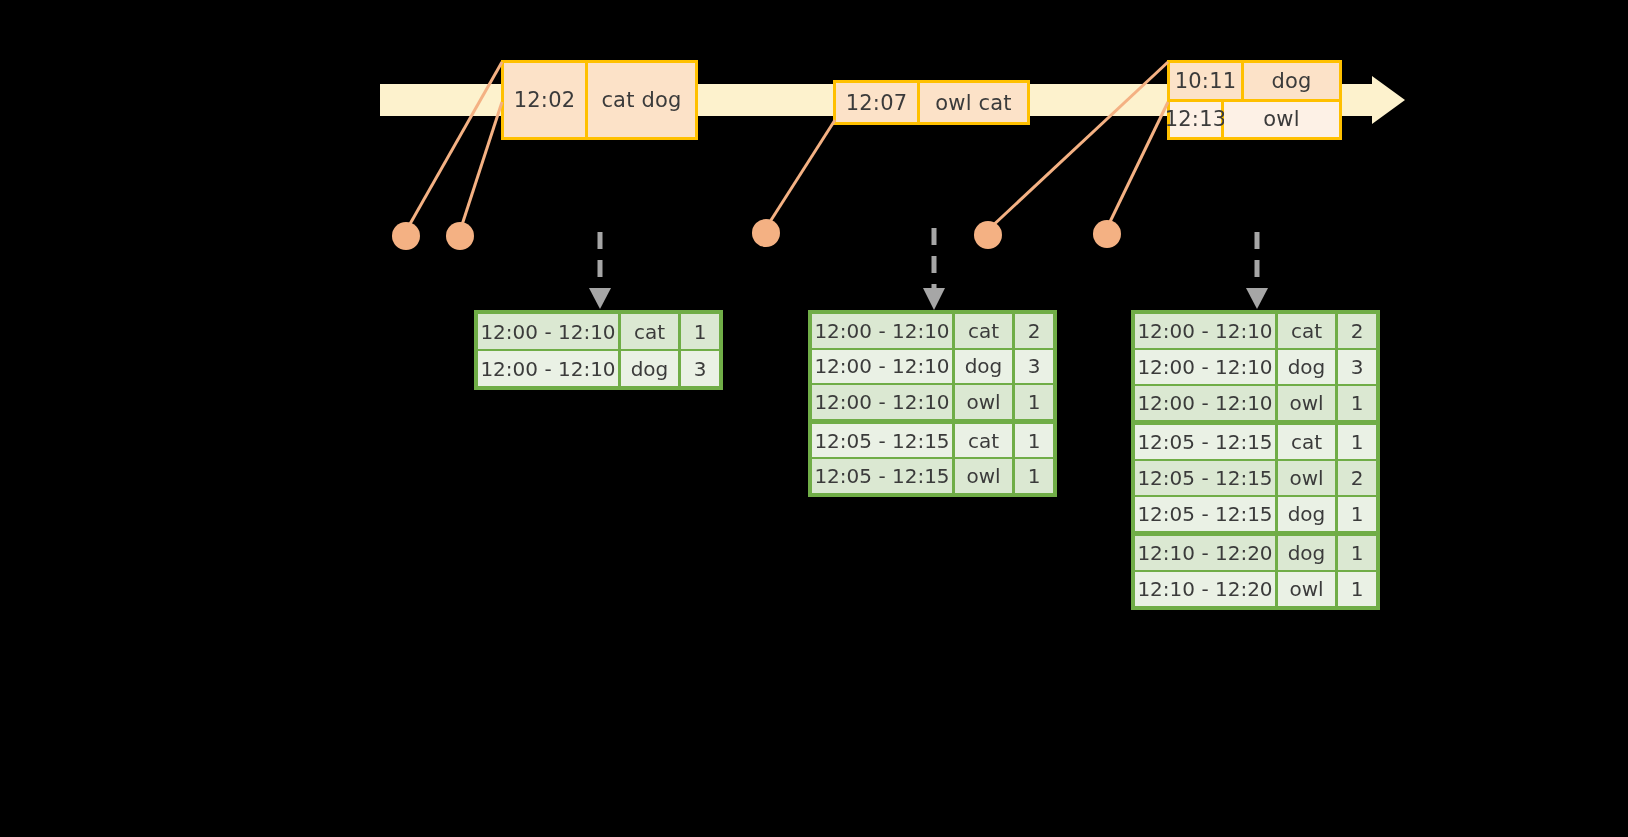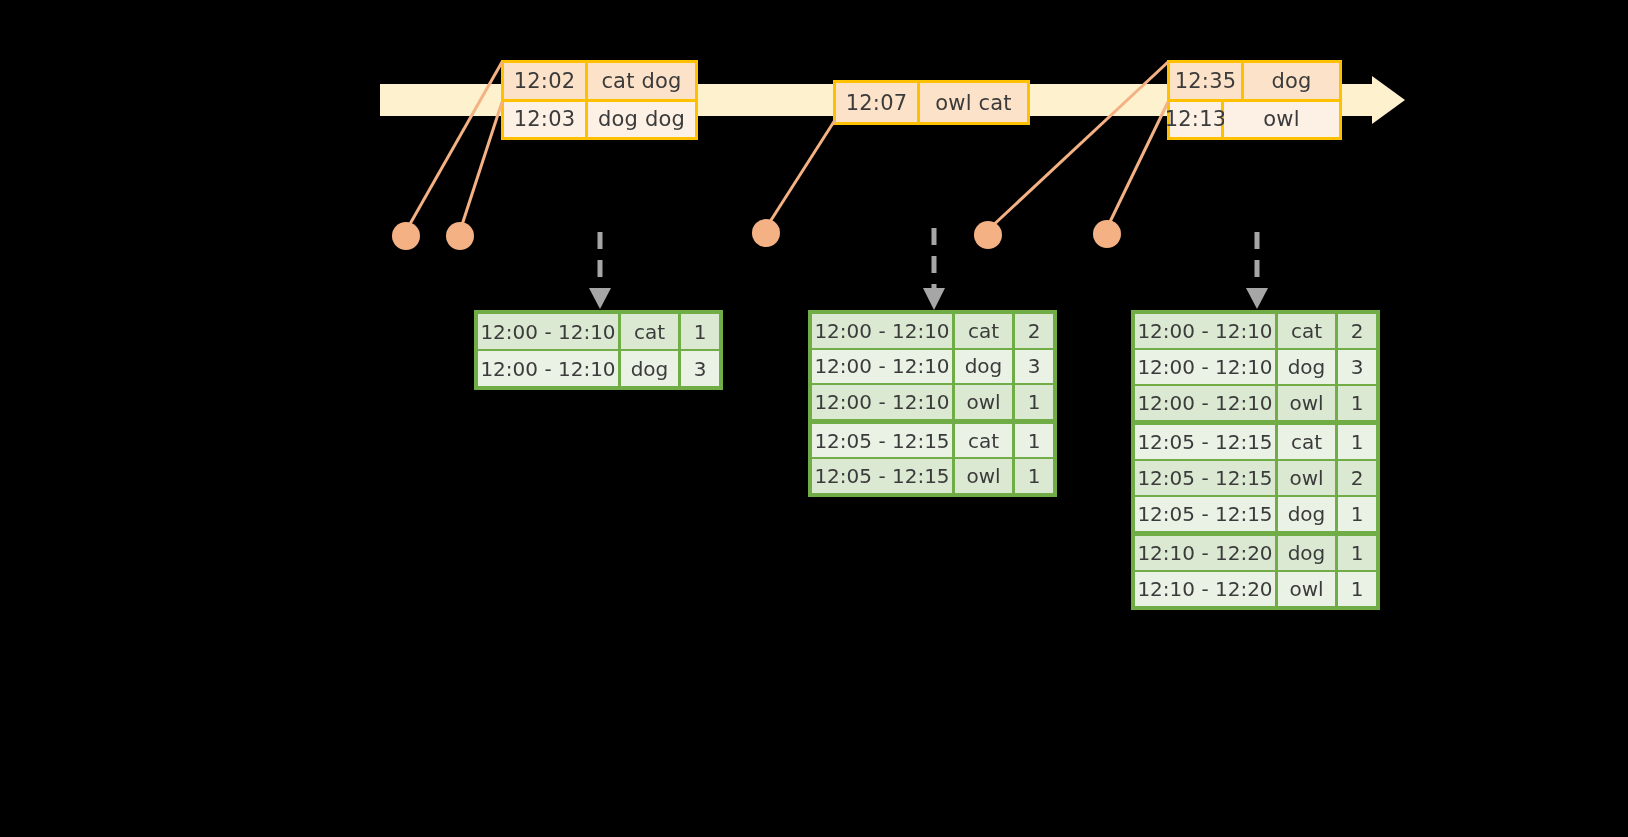--- a/index.html
+++ b/index.html
@@ -116,36 +116,32 @@
 <div id="canvas">
 
   <div class="timeline-bar" style="left:380px; top:84px; width:995px; height:32px;"></div>
   <div class="timeline-head" style="left:1372px; top:76px; border-top:24px solid transparent; border-bottom:24px solid transparent; border-left:33px solid #fdf2cd;"></div>
 
   <div class="event-box" style="left:501px; top:60px; width:197px; height:80px;">
     <div class="event-row ev-shade-a">
       <div class="event-cell time" style="width:84px;">12:02</div>
       <div class="event-cell payload" style="flex:1;">cat dog</div>
     </div>
-    <div class="event-row ev-shade-b">
-      <div class="event-cell time" style="width:84px;">12:03</div>
-      <div class="event-cell payload" style="flex:1;">dog dog</div>
-    </div>
   </div>
 
   <div class="event-box" style="left:833px; top:80px; width:197px; height:45px;">
     <div class="event-row ev-shade-a">
       <div class="event-cell time" style="width:84px;">12:07</div>
       <div class="event-cell payload" style="flex:1;">owl cat</div>
     </div>
   </div>
 
   <div class="event-box" style="left:1167px; top:60px; width:175px; height:80px;">
     <div class="event-row ev-shade-a">
-      <div class="event-cell time" style="width:74px;">12:35</div>
+      <div class="event-cell time" style="width:74px;">10:11</div>
       <div class="event-cell payload" style="flex:1;">dog</div>
     </div>
     <div class="event-row ev-shade-b">
       <div class="event-cell time" style="width:54px;">12:13</div>
       <div class="event-cell payload" style="flex:1;">owl</div>
     </div>
   </div>
 
   <svg class="connector" viewBox="0 0 1628 837" width="1628" height="837">
     <g stroke="#f4b183" stroke-width="3" fill="none">

